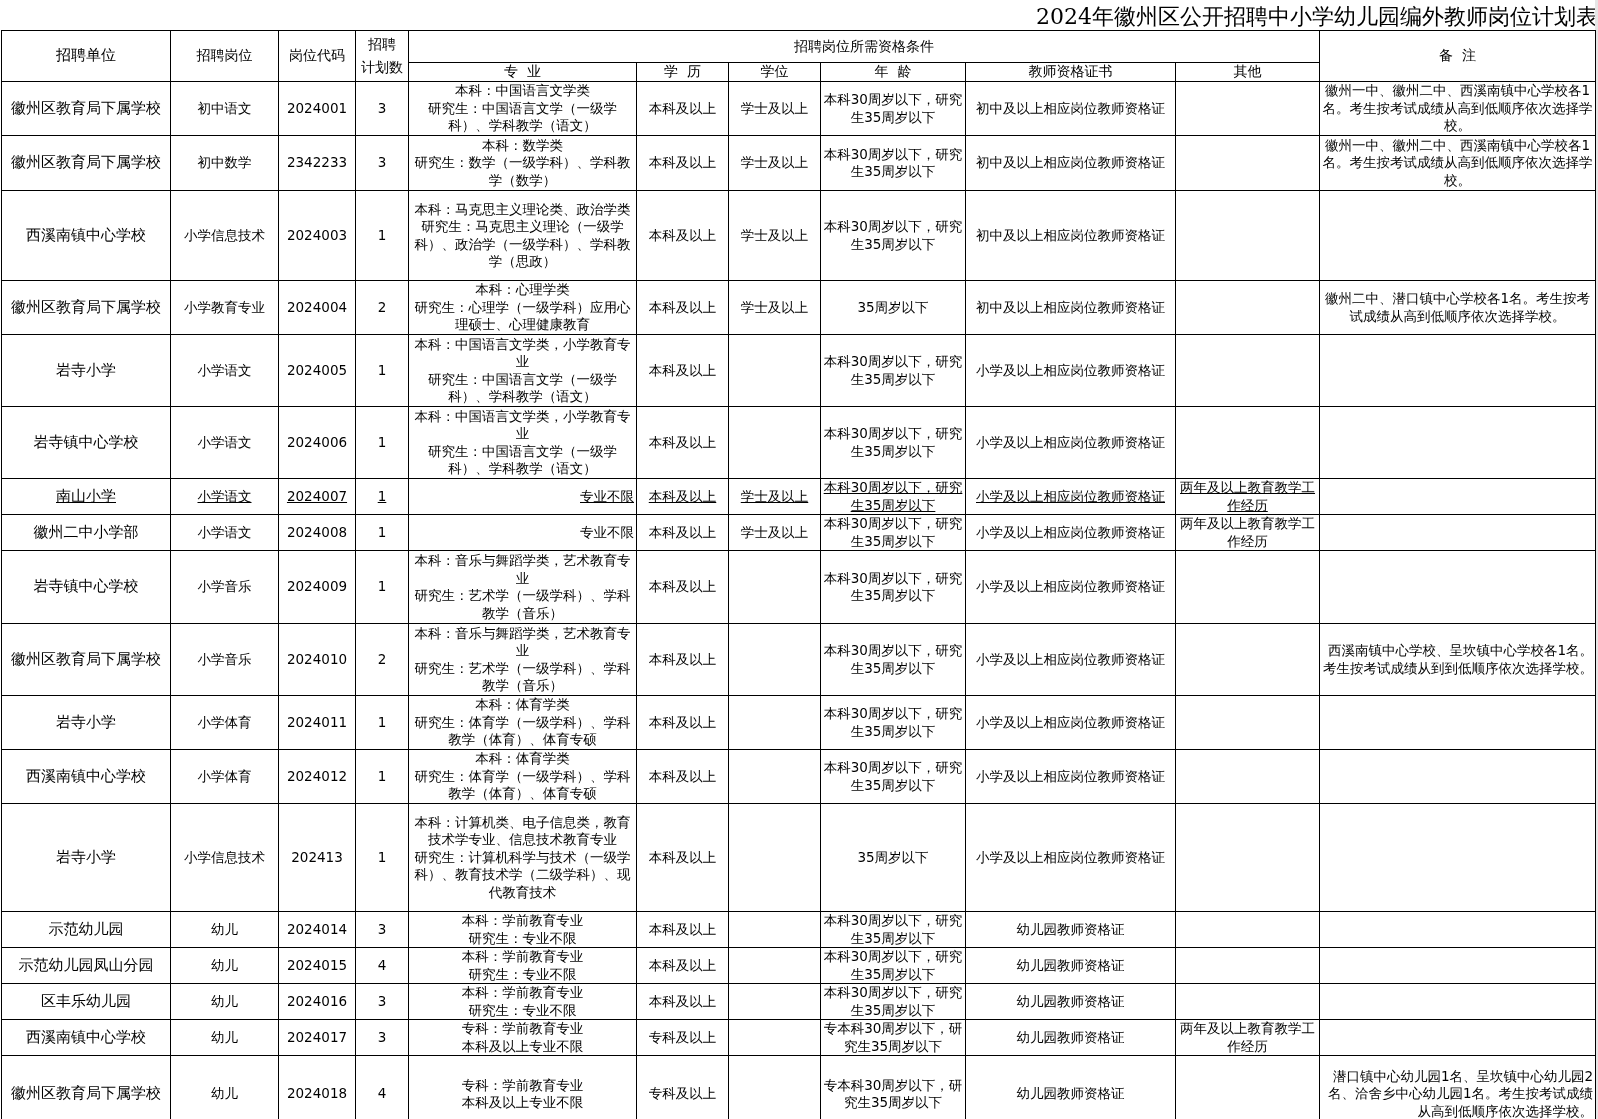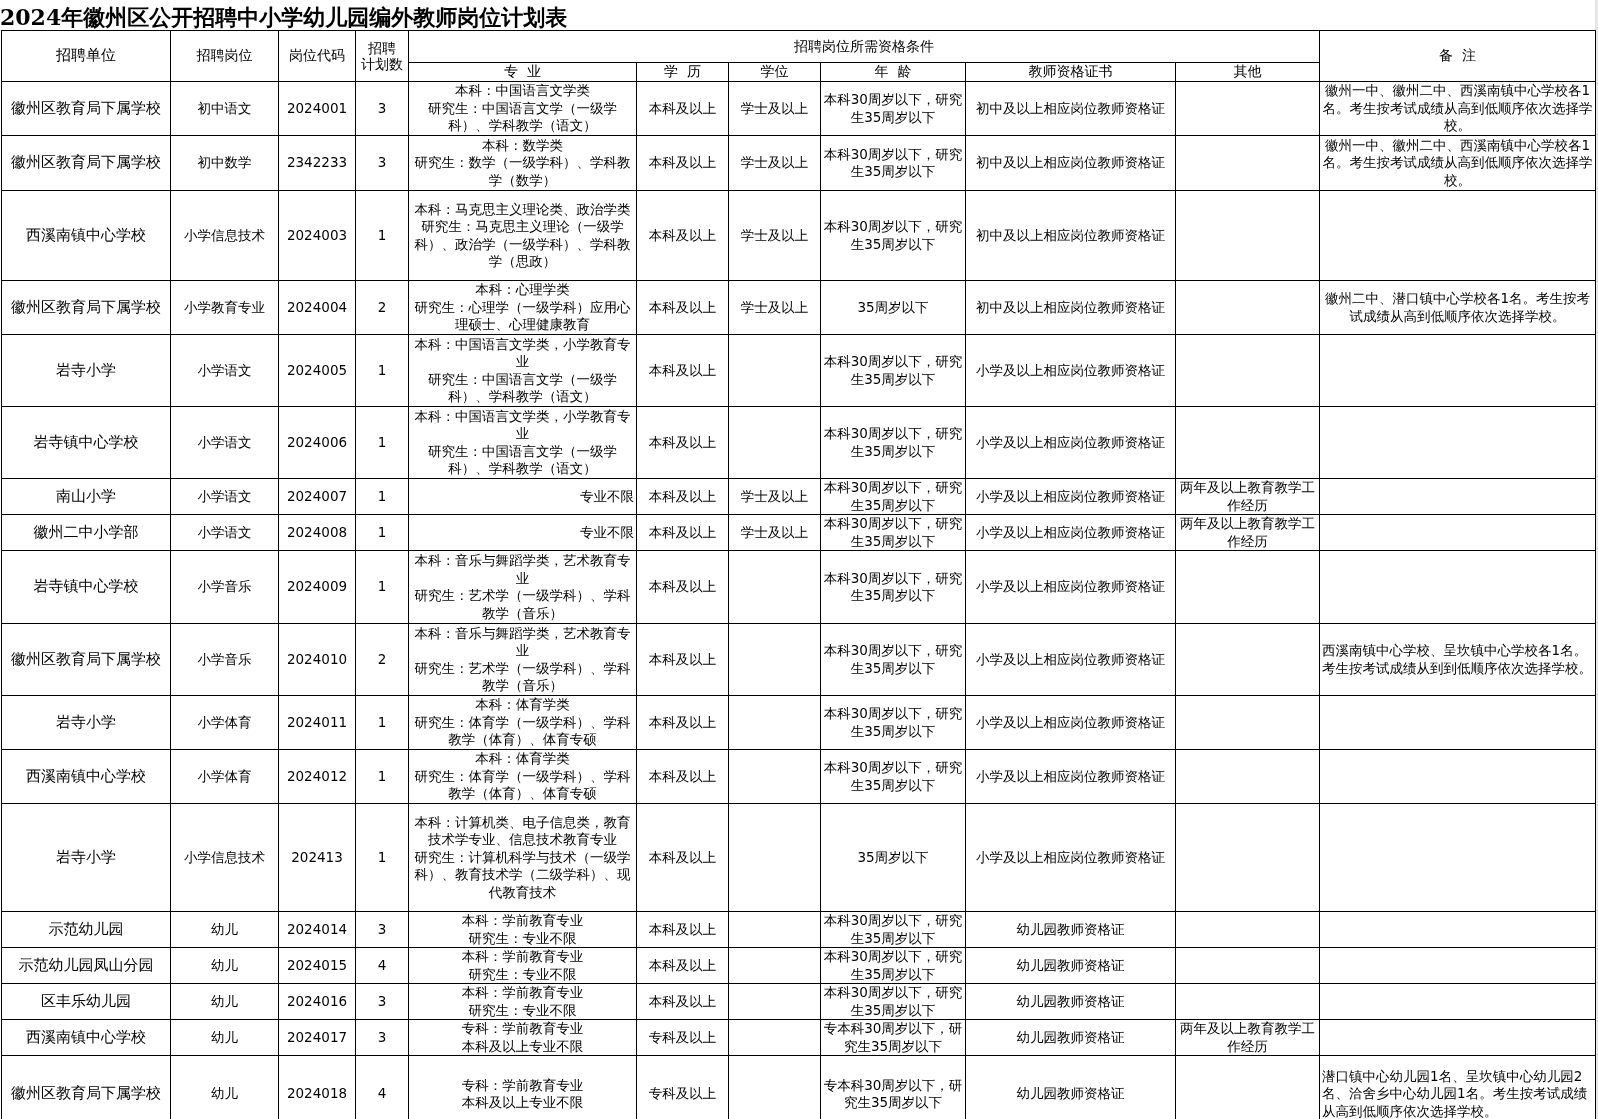--- a/index.html
+++ b/index.html
@@ -1,32 +1,32 @@
 <!DOCTYPE html>
 <html><head>
 <meta charset="utf-8">
 <style>
   html, body { margin:0; padding:0; background:#ffffff; }
   body { width:1598px; height:1119px; overflow:hidden; position:relative;
          font-family:"DejaVu Sans", "Liberation Sans", sans-serif; color:#000; }
   .title { position:absolute; left:0; top:0; width:1598px; height:30px;
-           text-align:left; font-family:"DejaVu Serif","Liberation Serif",serif;
-           font-size:22px; font-weight:bold; line-height:34px; letter-spacing:0px; }
+           text-align:right; font-family:"DejaVu Serif","Liberation Serif",serif;
+           font-size:22px; font-weight:normal; line-height:34px; letter-spacing:0px; }
   .right-edge { position:absolute; left:1595px; top:0; width:3px; height:1119px; background:#e6e6e6; }
   table.plan { position:absolute; left:1px; top:30px; border-collapse:collapse;
                table-layout:fixed; width:1594px; }
   table.plan td, table.plan th { border:1.5px solid #000; padding:0 2px; font-size:13.5px;
                line-height:17.5px; font-weight:normal; vertical-align:middle;
                text-align:center; overflow:hidden; white-space:pre-wrap; word-break:break-all; }
   table.plan th { font-size:14px; }
   .hdr-big { font-size:15px !important; }
   td.major { text-align:left; line-height:17.5px; }
   td.major.center { text-align:right; }
   td.note { text-align:center; line-height:18px; }
-  td.note.left { text-align:left; }
+  td.note.left { text-align:right; }
   .unit { font-size:15px !important; }
 </style>
 </head>
 <body>
 
 <div class="title">2024年徽州区公开招聘中小学幼儿园编外教师岗位计划表</div>
 <div class="right-edge"></div>
 
 <table class="plan">
   <colgroup>
@@ -40,21 +40,21 @@
     <col style="width:145px">
     <col style="width:210px">
     <col style="width:144px">
     <col style="width:276px">
   </colgroup>
   <thead>
     <tr style="height:32px">
       <th rowspan="2" class="hdr-big">招聘单位</th>
       <th rowspan="2">招聘岗位</th>
       <th rowspan="2">岗位代码</th>
-      <th rowspan="2" style="line-height:16px">招聘
+      <th rowspan="2" style="line-height:23px">招聘
 计划数</th>
       <th colspan="6">招聘岗位所需资格条件</th>
       <th rowspan="2">备  注</th>
     </tr>
     <tr style="height:19px">
       <th>专  业</th>
       <th>学  历</th>
       <th>学位</th>
       <th>年  龄</th>
       <th>教师资格证书</th>
@@ -139,21 +139,21 @@
         <td>1</td>
         <td class="major">本科：中国语言文学类，小学教育专业
 研究生：中国语言文学（一级学科）、学科教学（语文）</td>
         <td>本科及以上</td>
         <td></td>
         <td>本科30周岁以下，研究生35周岁以下</td>
         <td>小学及以上相应岗位教师资格证</td>
         <td></td>
         <td class="note"></td>
       </tr>
-      <tr style="height: 35px;">
+      <tr style="height: 35px; text-decoration: underline;">
         <td class="unit">南山小学</td>
         <td>小学语文</td>
         <td>2024007</td>
         <td>1</td>
         <td class="major center">专业不限</td>
         <td>本科及以上</td>
         <td>学士及以上</td>
         <td>本科30周岁以下，研究生35周岁以下</td>
         <td>小学及以上相应岗位教师资格证</td>
         <td>两年及以上教育教学工作经历</td>

